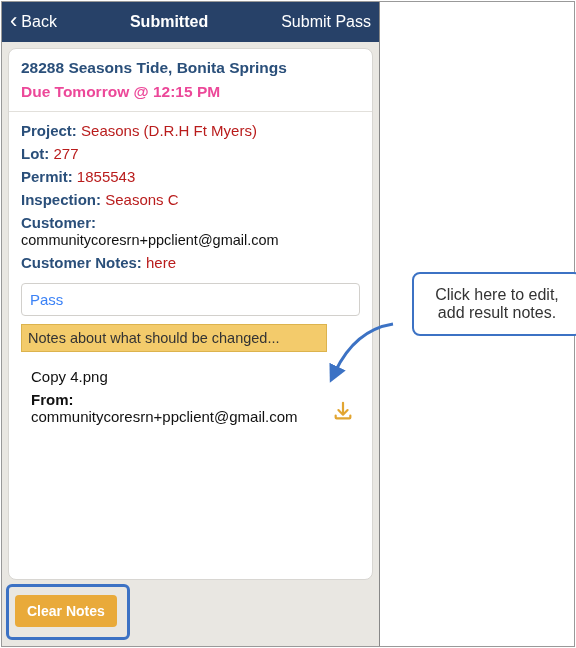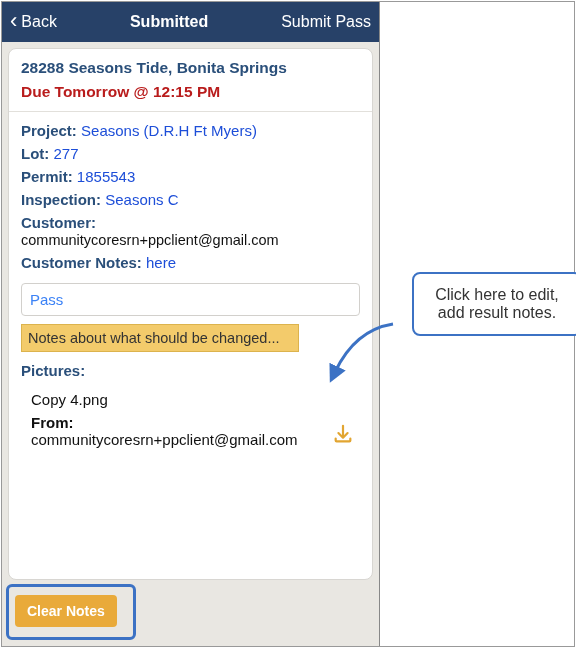--- a/index.html
+++ b/index.html
@@ -49,54 +49,54 @@
     flex: 1;
     display: flex;
     flex-direction: column;
     overflow: hidden;
   }
   .card-head {
     padding: 10px 12px 10px 12px;
     border-bottom: 1px solid #e2e0db;
   }
   .addr { color: #2a4f7a; font-weight: 700; font-size: 15.5px; margin-bottom: 6px;}
-  .due  { color: #b91c1c; font-weight: 700; font-size: 15.5px;}
+  .due  { color: #ec4899; font-weight: 700; font-size: 15.5px;}
   .card-body { padding: 10px 12px 4px 12px; font-size: 15px; }
   .row { margin-bottom: 6px; }
   .lbl { color: #2a4f7a; font-weight: 700; text-align: center; }
-  .val { color: #1d4ed8; margin-top: 8px; }
+  .val { color: #b91c1c; margin-top: 8px; }
   .ea  { color:#111; word-break: break-all; font-size:14.5px;}
   .cnotes { margin-top:2px;}
   .result-input {
     width: 100%;
     border: 1px solid #d2d0cc;
     border-radius: 4px;
     padding: 7px 8px;
     font-size: 15px;
     color: #3b82f6;
     margin: 6px 0 8px 0;
   }
   .highlight {
     background: #f3cb6b;
     border: 1px solid #dcb34d;
     padding: 5px 6px;
     font-size: 14.5px;
     color: #333;
-    width: 278px;
+    width: 306px;
     cursor: text;
   }
   .pics { margin-top: 10px; }
   .picbox { padding: 6px 4px 2px 10px; font-size: 15px; position:relative;}
   .picname { color:#111; margin-bottom:6px;}
   .picfrom { font-weight:700; color:#111;text-align:center;}
   .picmail { color:#111; word-break:break-all;}
   .dlicon { position:absolute; right:6px; top:38px; color:#e2a531; }
   .dlicon svg { width:22px; height:22px; }
   .bottom-bar {
-    padding: 8px 16px 10px 6px;
+    padding: 8px 10px 10px 6px;
     display: flex;
     gap: 8px;
     border: 3px solid #3c72c4;
     border-radius: 6px;
     margin: 4px 4px 6px 4px;
     width: fit-content;
   }
   .btn {
     background: #e9aa3a;
     border: none;
@@ -157,21 +157,20 @@
         <div class="row"><span class="lbl">Permit:</span> <span class="val">1855543</span></div>
         <div class="row"><span class="lbl">Inspection:</span> <span class="val">Seasons C</span></div>
         <div class="row"><span class="lbl">Customer:</span><br><span class="ea">communitycoresrn+ppclient@gmail.com</span></div>
         <div class="row cnotes"><span class="lbl">Customer Notes:</span> <span class="val">here</span></div>
 
         <input class="result-input" value="Pass" style="">
 
         <div class="highlight">Notes about what should be changed...</div>
 
         <div class="pics">
-          <div class="row"><span class="lbl">Pictures:</span></div>
           <div class="picbox">
             <div class="picname">Copy 4.png</div>
             <div><span class="picfrom">From:</span></div>
             <div class="picmail">communitycoresrn+ppclient@gmail.com</div>
             <div class="dlicon">
               <svg viewBox="0 0 24 24" fill="none" stroke="#e2a531" stroke-width="2.4" stroke-linecap="round" stroke-linejoin="round">
                   <path d="M12 3v12"></path>
                   <path d="M7 11l5 5 5-5"></path>
                   <path d="M4 17v2a1 1 0 0 0 1 1h14a1 1 0 0 0 1-1v-2"></path>
                 </svg>

